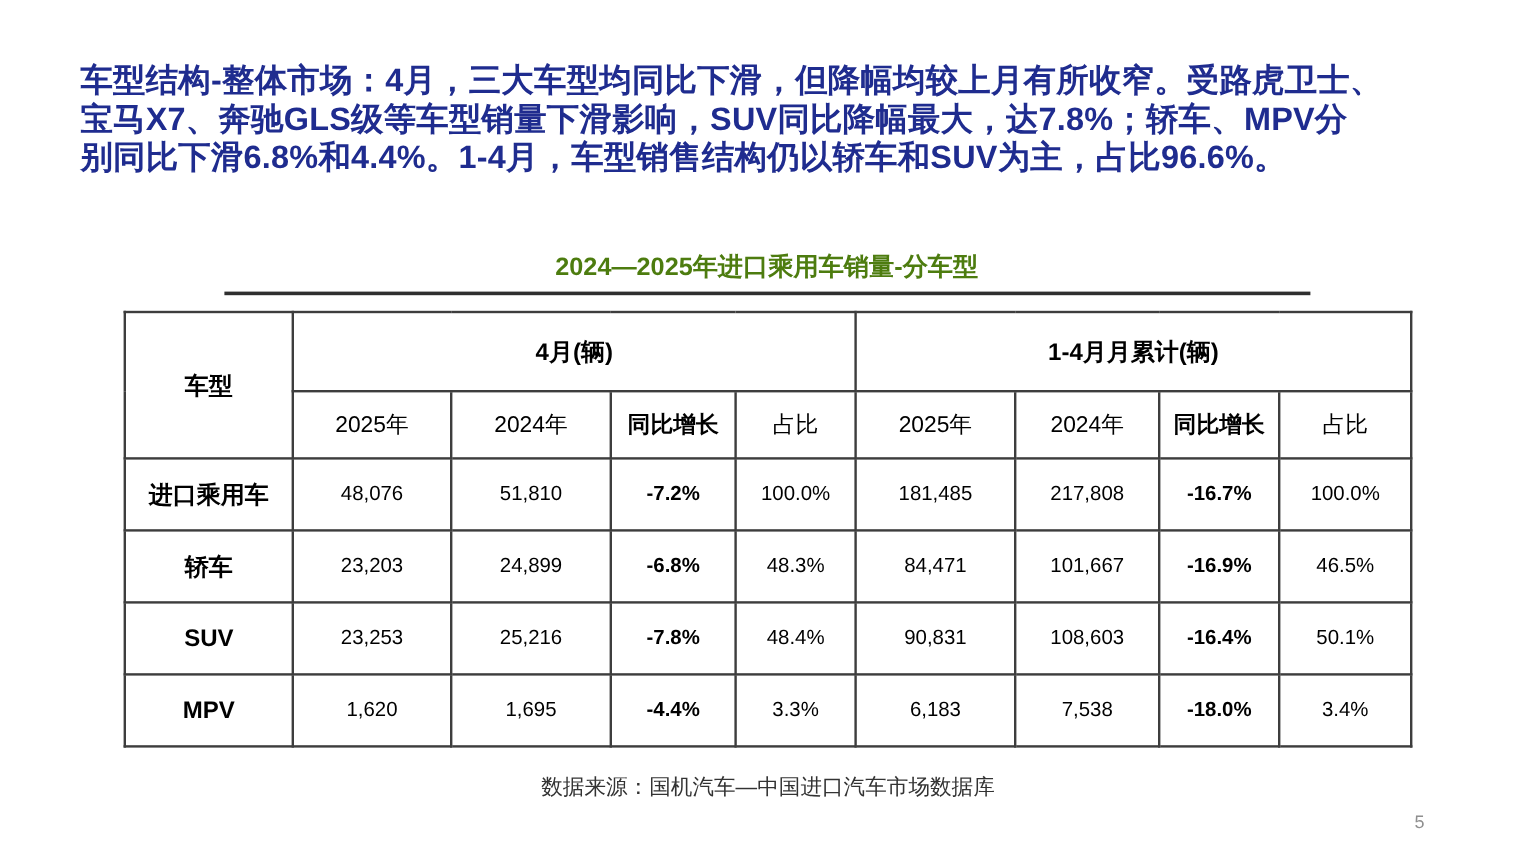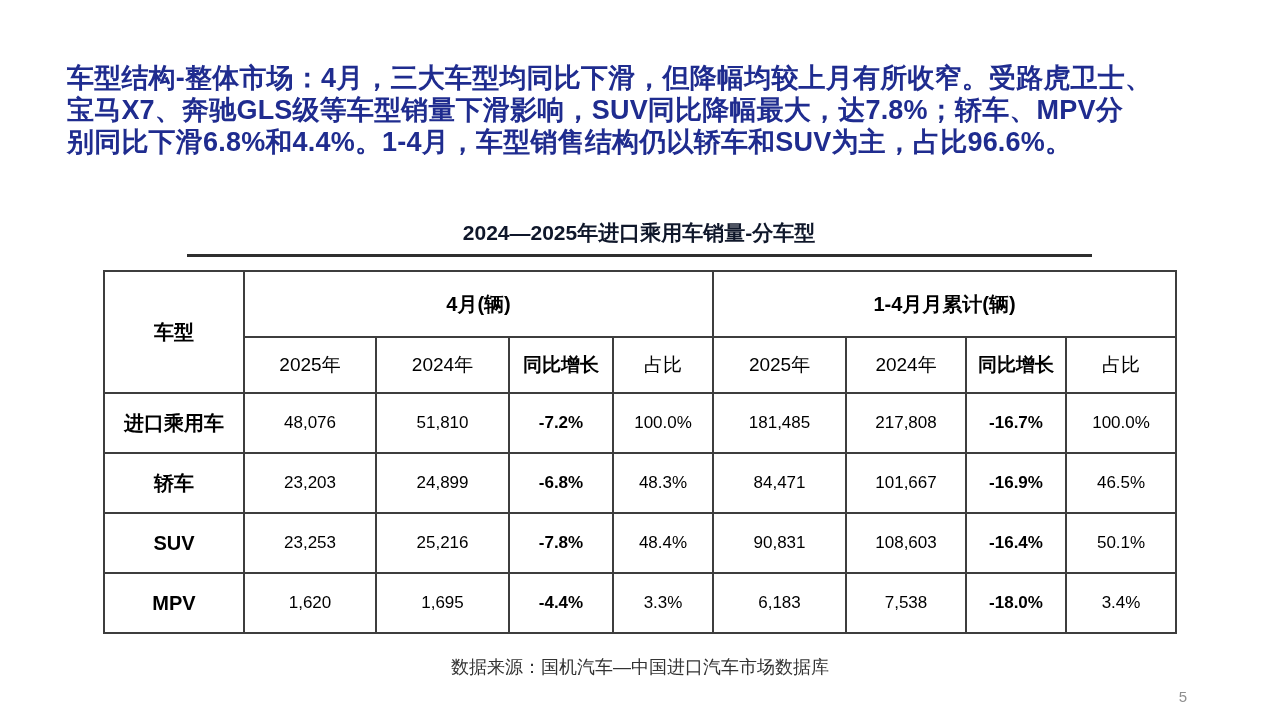--- a/index.html
+++ b/index.html
@@ -1,34 +1,34 @@
 <!DOCTYPE html>
 <html><head>
 <meta charset="utf-8">
 <style>
   * { margin: 0; padding: 0; box-sizing: border-box; }
   html, body { width: 1280px; height: 720px; background: #ffffff; }
   body { font-family: "Liberation Sans", sans-serif; position: relative; overflow: hidden; }
 
   .slide {
-    position: absolute; left: 0; top: 12px; width: 1280px; height: 512px;
+    position: absolute; left: 0; top: 1px; width: 1280px; height: 512px;
     background: #ffffff;
   }
 
   
   .headline {
     position: absolute; left: 67px; top: 50px; width: 1145px;
     color: #1F2C8F; font-weight: bold; font-size: 27px; line-height: 32px;
     letter-spacing: 0.2px;
   }
 
   
   .table-title {
     position: absolute; left: 103px; top: 207px; width: 1072px;
-    text-align: center; font-size: 21px; font-weight: bold; color: #0f172a;
+    text-align: center; font-size: 21px; font-weight: bold; color: #4d7c0f;
   }
   .title-underline {
     position: absolute; left: 187px; top: 242px; width: 905px; height: 3px;
     background: #2f2f2f;
   }
 
   
   table.sales {
     position: absolute; left: 103px; top: 258px; width: 1072px;
     border-collapse: collapse; table-layout: fixed;

